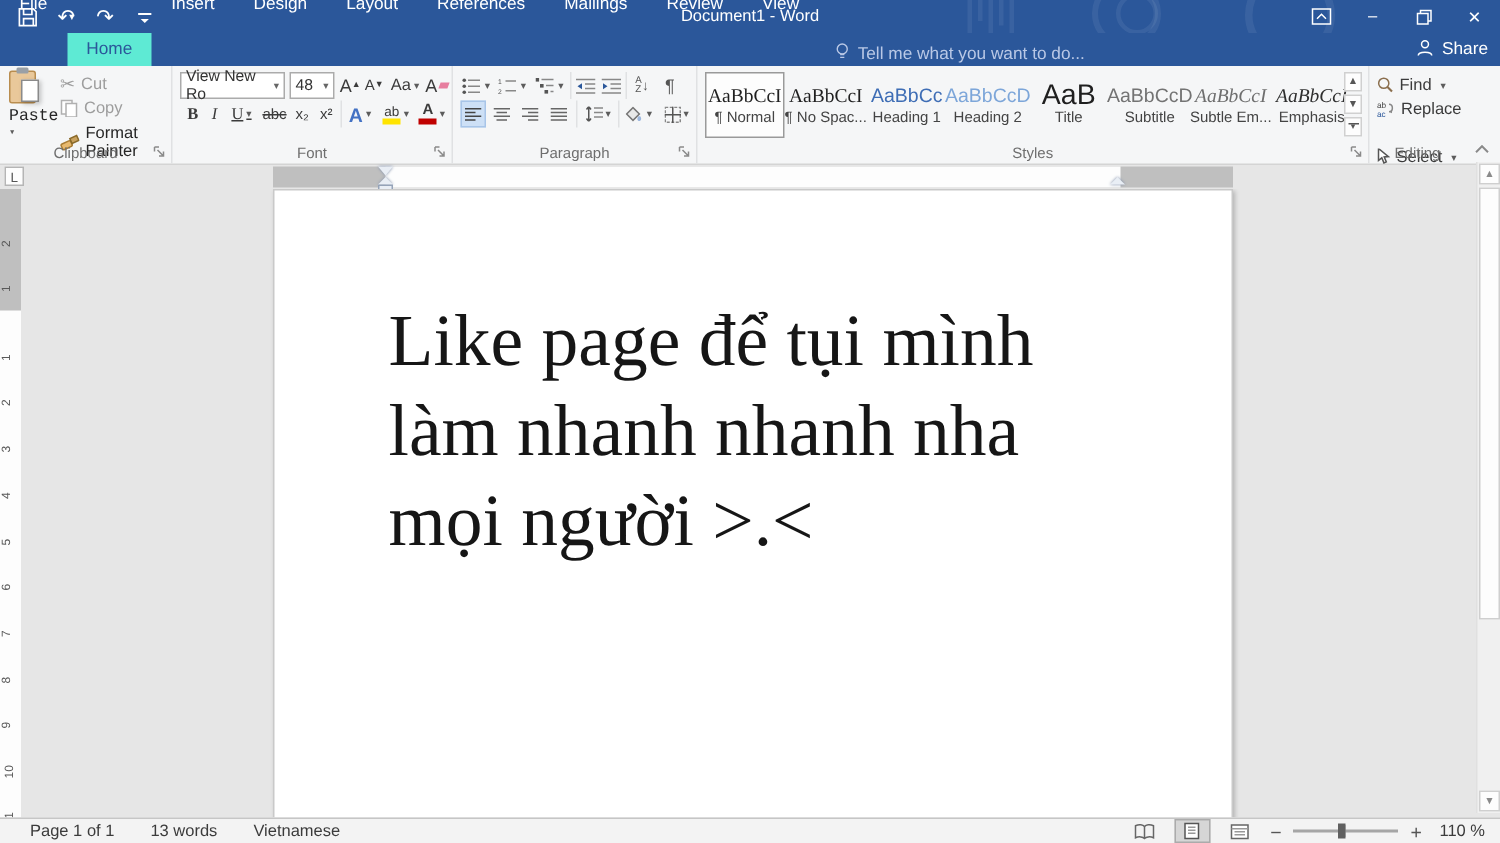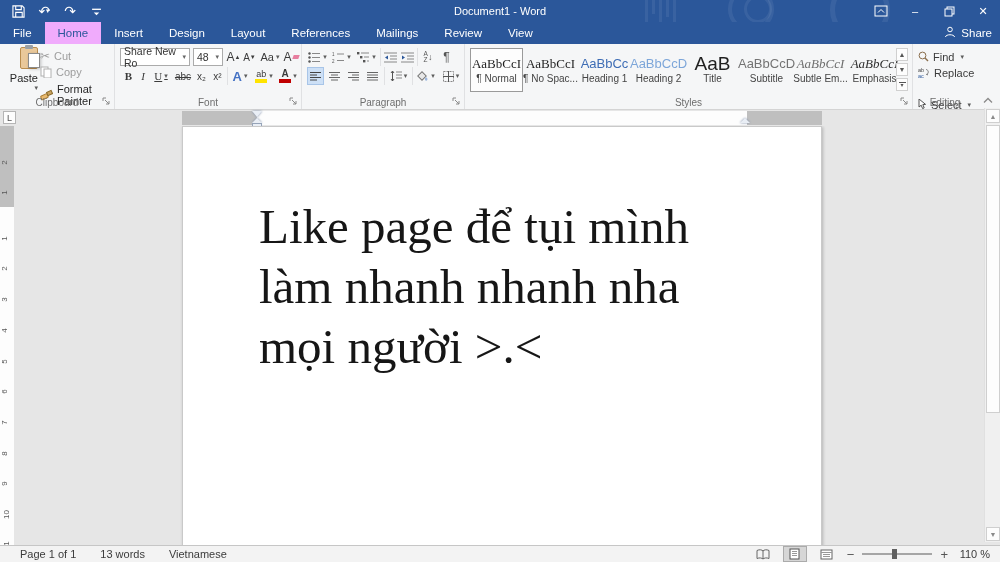--- a/index.html
+++ b/index.html
@@ -20,41 +20,41 @@
   .qat{ position:absolute; left:8px; top:0; height:22px; display:flex; align-items:center; gap:6px; color:#fff; }
   .qat .qbtn{ display:inline-flex; align-items:center; justify-content:center; min-width:20px; height:20px; font-size:14px; color:#fff; }
   .qat .mini{ font-size:7px; margin-left:-4px; }
   .win-title{ position:absolute; left:0; right:0; top:0; height:22px; display:flex; align-items:center; justify-content:center; color:#fff; font-size:11px; pointer-events:none;}
   .wincontrols{ position:absolute; right:0; top:0; height:22px; display:flex; }
   .wincontrols .wbtn{ width:34px; height:22px; display:flex; align-items:center; justify-content:center; color:#fff; font-size:11px; }
 
   
   .tabrow{ position:absolute; left:0; top:22px; width:1000px; height:22px; background:#2b579a; display:flex; align-items:flex-end; }
   .tab{ height:22px; padding:0 13px; display:flex; align-items:center; color:#fff; font-size:11.5px; cursor:default; }
-  .tab.active{ background:#f0abfc; color:#2b579a; }
+  .tab.active{ background:#5eead4; color:#2b579a;margin-top:30px; }
   .tellme{ display:flex; align-items:center; gap:5px; color:#b9c8e6; margin-left:10px; font-size:11.5px; }
   .share{ position:absolute; right:8px; top:22px; height:22px; display:flex; align-items:center; gap:5px; color:#fff; font-size:11.5px; }
 
   
   .ribbon{ position:absolute; left:0; top:44px; width:1000px; height:66px; background:#f5f6f7; border-bottom:1px solid #d4d4d4; }
   .rgroup{ position:absolute; top:0; height:65px; border-right:1px solid #e0e1e3; }
   .glabel{ position:absolute; bottom:1px; left:0; right:0; text-align:center; font-size:10px; color:#6e6e6e; }
   .launcher{ position:absolute; right:3px; bottom:3px; width:9px; height:9px; }
   .launcher svg{ display:block }
   .dd::after{ content:"▾"; font-size:7px; color:#5c5c5c; margin-left:2px; }
   .combo{ position:absolute; height:18px; background:#fff; border:1px solid #ababab; display:flex; align-items:center; padding:0 3px; font-size:10.5px; color:#333; }
   .combo .arr{ margin-left:auto; font-size:7px; color:#666; }
   .fbtn{ position:absolute; height:18px; display:flex; align-items:center; justify-content:center; color:#3b3b3b; }
   .sep{ position:absolute; width:1px; height:18px; background:#e0e1e3; }
   .selbtn{ background:#cde0f6; border:1px solid #a8c5e8; }
   .gray{ color:#9d9d9d; }
   .icn{ display:inline-flex; align-items:center; justify-content:center; }
 
   
-  .pastebtn{ position:absolute; left:6px; top:3px; width:32px; height:58px; display:flex; flex-direction:column; align-items:flex-end; }
+  .pastebtn{ position:absolute; left:6px; top:3px; width:32px; height:58px; display:flex; flex-direction:column; align-items:flex-start;font-family:Liberation Mono, monospace; }
   .clipboard{ position:relative; width:18px; height:22px; background:#e9c89a; border:1px solid #b98d4f; border-radius:2px; }
   .clipboard::before{ content:""; position:absolute; left:4px; top:-3px; width:8px; height:4px; background:#9aa0a6; border-radius:1px; }
   .clipboard .page{ position:absolute; left:7px; top:5px; width:12px; height:15px; background:#fff; border:1px solid #8a8a8a; }
 
   
   .stylecard{ position:absolute; top:4px; width:53px; height:44px; display:flex; flex-direction:column; align-items:center; justify-content:center; gap:3px; }
   .stylecard.selected{ border:1px solid #9a9a9a; background:#fdfdfd; }
   .sprev{ font-family:"Liberation Serif", serif; font-size:13px; line-height:13px; color:#1f1f1f; white-space:nowrap; }
   .sname{ font-size:10px; color:#444; white-space:nowrap; }
   .sscroll{ position:absolute; width:12px; height:13px; border:1px solid #d0d0d0; background:#fdfdfd; display:flex; align-items:center; justify-content:center; font-size:7px; color:#555; }
@@ -158,20 +158,29 @@
         <div class="tab">File</div>
         <div class="tab active">Home</div>
         <div class="tab">Insert</div>
         <div class="tab">Design</div>
         <div class="tab">Layout</div>
         <div class="tab">References</div>
         <div class="tab">Mailings</div>
         <div class="tab">Review</div>
         <div class="tab">View</div>
       </div>
+    <div class="tellme">
+      <span>
+        <svg width="11" height="13" viewBox="0 0 11 14">
+            <circle cx="5.5" cy="5" r="3.6" fill="none" stroke="#b9c8e6"></circle>
+            <path d="M4 9 h3 M4 11 h3" stroke="#b9c8e6"></path>
+          </svg>
+      </span>
+      <span>Tell me what you want to do...</span>
+    </div>
   </div>
   <div class="share">
     <span>
       <svg width="12" height="12" viewBox="0 0 12 12">
           <circle cx="6" cy="3.5" r="2.3" fill="none" stroke="#fff"></circle>
           <path d="M1.5 11 c0-3 9-3 9 0" fill="none" stroke="#fff"></path>
         </svg>
     </span>
     <span>Share</span>
   </div>
@@ -211,21 +220,21 @@
       <div class="glabel">Clipboard</div>
       <span class="launcher">
         <svg width="9" height="9" viewBox="0 0 9 9">
             <path d="M1 1 h3 M1 1 v3 M3 3 l4 4 M7 4 v3 h-3" fill="none" stroke="#8a8a8a"></path>
           </svg>
       </span>
     </div>
 
     <div class="rgroup" style="left:115px;width:187px;">
       <div class="combo" style="left:5px;top:4px;width:70px;">
-        <span>Share New Ro</span>
+        <span>View New Ro</span>
         <span class="arr">▾</span>
       </div>
       <div class="combo" style="left:78px;top:4px;width:30px;">
         <span>48</span>
         <span class="arr">▾</span>
       </div>
       <div class="fbtn" style="left:111px;top:4px;width:15px;">
           <span style="font-size:12px;">A</span>
           <sup style="font-size:6px;">▲</sup>
         </div>

